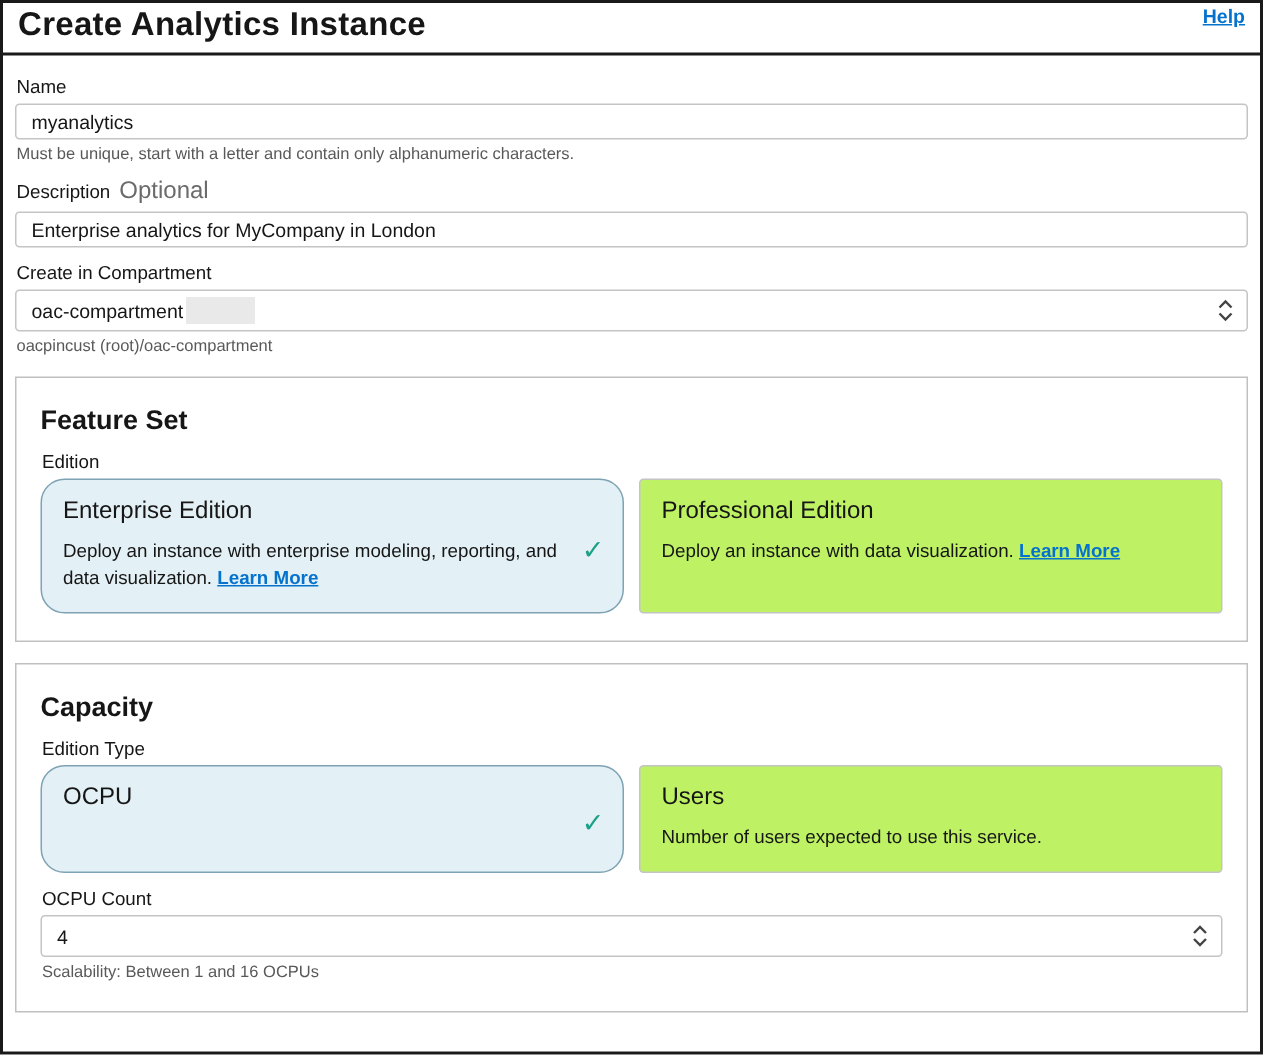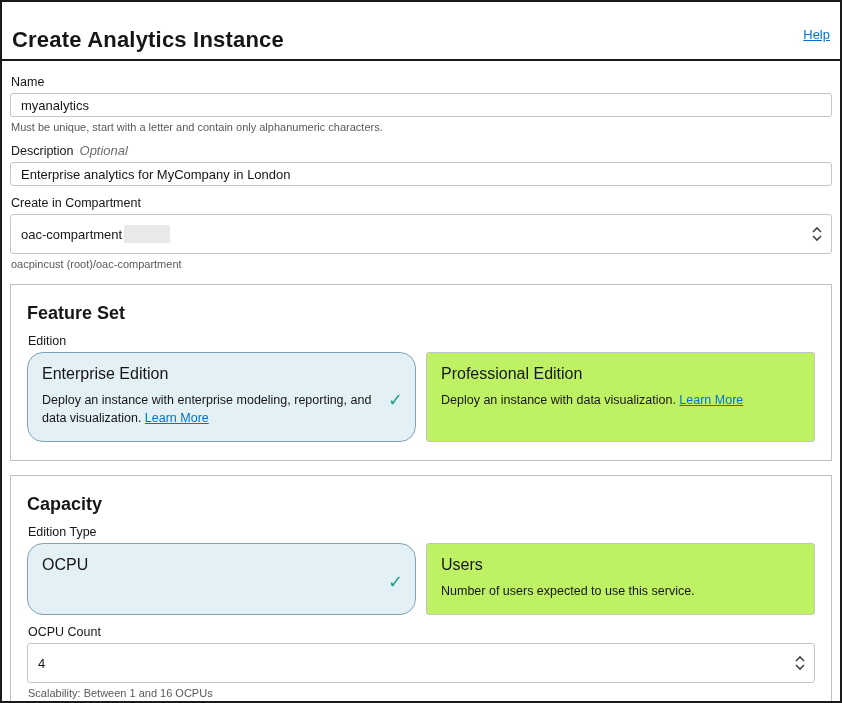--- a/index.html
+++ b/index.html
@@ -14,48 +14,48 @@
     border: 2px solid #1a1a1a;
     margin: 0 auto;
     overflow: hidden;
   }
 
   
   .header {
     display: flex;
     align-items: flex-start;
     justify-content: space-between;
-    padding: 25px 10px 6px 10px;
+    padding: 1px 10px 6px 10px;
     border-bottom: 2px solid #1a1a1a;
   }
   .page-title {
     font-size: 22px;
     font-weight: 700;
     color: #161616;
     letter-spacing: 0.2px;
   }
   a.link {
     color: #0572ce;
     text-decoration: underline;
     font-size: 13px;
     cursor: pointer;
+    font-weight: bold;
   }
 
   
   .content { padding: 6px 8px 6px 8px; }
 
   .field-label {
     font-size: 12.5px;
     color: #161616;
     margin: 8px 0 4px 1px;
   }
   .optional {
-    font-style: italic;
     color: #6b6b6b;
-    font-size: 13px;
+    font-size: 16px;
     margin-left: 6px;
   }
   .helper {
     font-size: 11px;
     color: #595959;
     margin: 4px 0 2px 1px;
   }
 
   .text-input {
     width: 100%;
@@ -66,21 +66,21 @@
     font-size: 13px;
     color: #161616;
     font-family: "Liberation Sans", "DejaVu Sans", sans-serif;
     background: #fff;
     outline: none;
   }
 
   .select {
     position: relative;
     width: 100%;
-    height: 40px;
+    height: 28px;
     border: 1px solid #c4c4c4;
     border-radius: 3px;
     background: #fff;
     display: flex;
     align-items: center;
     padding: 0 28px 0 10px;
     font-size: 13px;
     color: #161616;
     cursor: pointer;
   }

